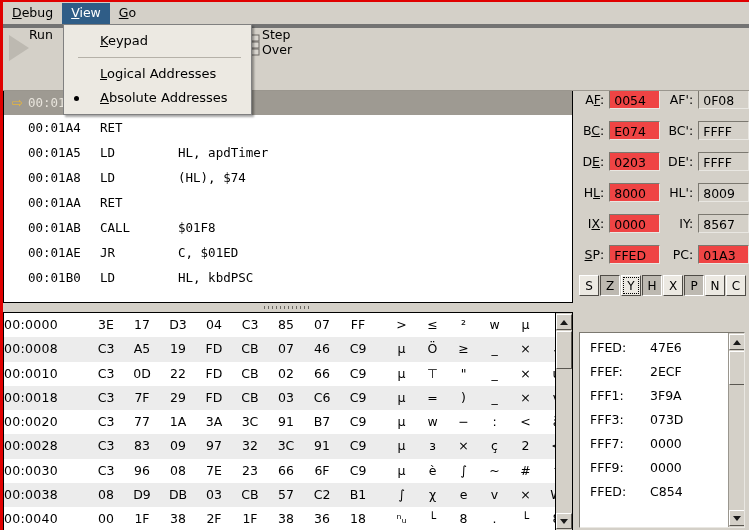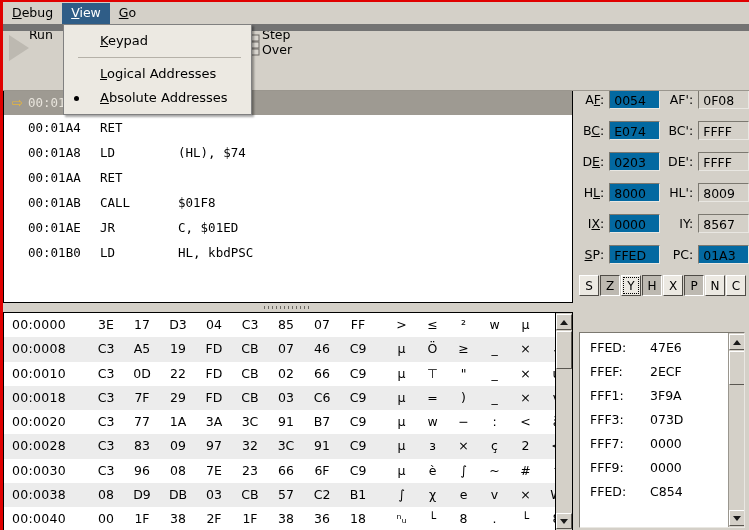--- a/index.html
+++ b/index.html
@@ -16,21 +16,21 @@
     border-left:3px solid #e00000;
     border-top:2px solid #e00000;
     box-sizing:border-box;
     pointer-events:none;z-index:900;
   }
   
   #menubar{
     position:absolute;left:3px;top:2px;width:746px;height:22px;
     background:#d4d0c8;
     display:flex;align-items:center;
-    border-bottom:7px solid #737373;
+    border-bottom:4px solid #737373;
     z-index:30;
   }
   .menu-item{
     padding:3px 9px 4px 9px;font-size:12.5px;line-height:14px;
     color:#000;cursor:default;white-space:nowrap;
   }
   .menu-item.open{background:#2f5d87;color:#fff;}
   .mn{text-decoration:underline;}
   
   #toolbar{
@@ -104,21 +104,21 @@
     background:#fff;border:1px solid #000;border-bottom:none;
     box-sizing:border-box;overflow:hidden;z-index:5;
   }
   #hexrows{position:absolute;left:0;top:0;right:17px;}
   .hrow{
     height:24.3px;line-height:24.3px;white-space:pre;
     font-family:"DejaVu Sans","Liberation Sans",sans-serif;
     font-size:12.5px;color:#000;background:#fff;
   }
   .hrow.alt{background:#ececec;}
-  .haddr{display:inline-block;width:84px;padding-left:8px;box-sizing:border-box;
+  .haddr{display:inline-block;width:84px;padding-left:0;box-sizing:border-box;
          font-family:"DejaVu Sans","Liberation Sans",sans-serif;letter-spacing:.3px;}
   .hbyte{display:inline-block;width:36px;text-align:center;}
   .hchar{display:inline-block;width:31px;text-align:center;}
   .hgap{display:inline-block;width:10px;}
   
   #hexscroll{
     position:absolute;right:0;top:0;width:17px;height:100%;
     background:#d4d0c8;border-left:1px solid #000;box-sizing:border-box;
   }
   .sb-btn{
@@ -139,21 +139,21 @@
   #regpanel{
     position:absolute;left:575px;top:84px;width:174px;height:446px;
     background:#d4d0c8;z-index:5;
   }
   .regrow{
     position:absolute;left:0;width:174px;height:22px;
     display:flex;align-items:center;justify-content:center;
   }
   .rlabel{width:30px;text-align:right;font-size:12.5px;padding-right:5px;}
   .rfield{
-    width:52px;height:19px;line-height:19px;background:#0369a1;
+    width:52px;height:19px;line-height:19px;background:#ef4444;
     border:1px solid #7b7870;border-right-color:#e9e7e2;border-bottom-color:#e9e7e2;
     box-sizing:border-box;font-size:12.5px;padding-left:4px;color:#000;
     font-family:"DejaVu Sans","Liberation Sans",sans-serif;
   }
   .rfield.gray{background:#d4d0c8;}
   .rlabel2{width:32px;text-align:right;font-size:12.5px;padding-right:5px;padding-left:2px;}
   
   #flags{position:absolute;left:4px;top:191px;display:flex;}
   .flagbtn{
     width:20px;height:21px;margin-right:1px;background:#ece9e2;
@@ -260,20 +260,21 @@
   <div class="mrow">
     <span class="bullet"></span>
     <span class="mn">A</span><span>bsolute Addresses</span>
   </div>
 </div>
 
 <div id="disasm">
   <div id="disasm-rows">
       <div class="drow current"><span class="arrow">⇨</span><span class="daddr">00:01A3</span><span class="dmnem">HALT</span><span class="dops"></span></div>
       <div class="drow"><span class="daddr">00:01A4</span><span class="dmnem">RET</span><span class="dops"></span></div>
+      <div class="drow"><span class="daddr">00:01A5</span><span class="dmnem">LD</span><span class="dops">HL, apdTimer</span></div>
       <div class="drow"><span class="daddr">00:01A8</span><span class="dmnem">LD</span><span class="dops">(HL), $74</span></div>
       <div class="drow"><span class="daddr">00:01AA</span><span class="dmnem">RET</span><span class="dops"></span></div>
       <div class="drow"><span class="daddr">00:01AB</span><span class="dmnem">CALL</span><span class="dops">$01F8</span></div>
       <div class="drow"><span class="daddr">00:01AE</span><span class="dmnem">JR</span><span class="dops">C, $01ED</span></div>
       <div class="drow"><span class="daddr">00:01B0</span><span class="dmnem">LD</span><span class="dops">HL, kbdPSC</span></div>
     </div>
 </div>
 
 <div id="splitter">
   <div class="grip"></div>

